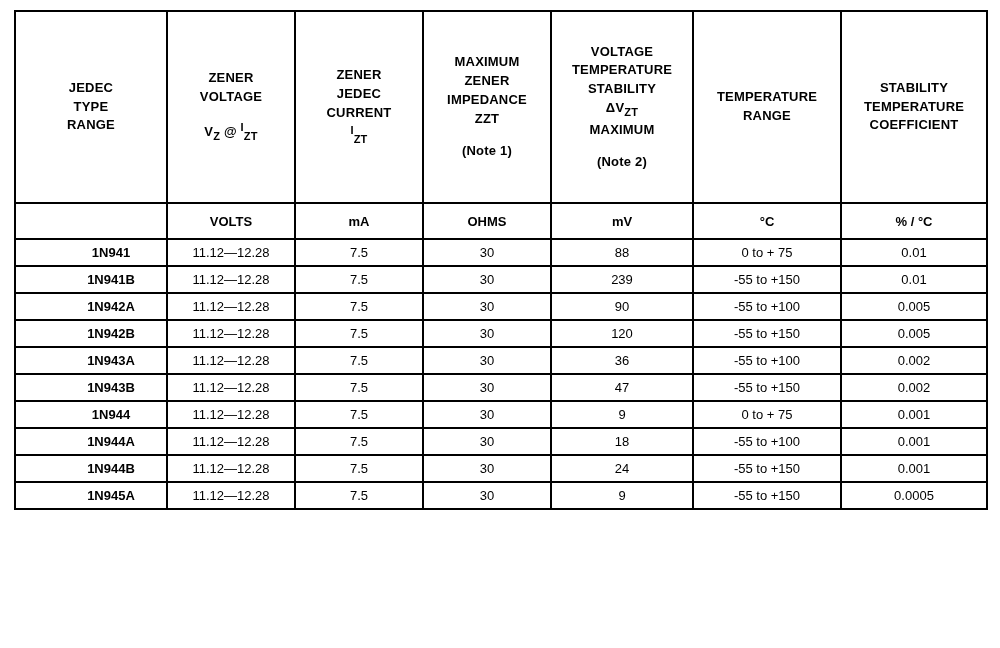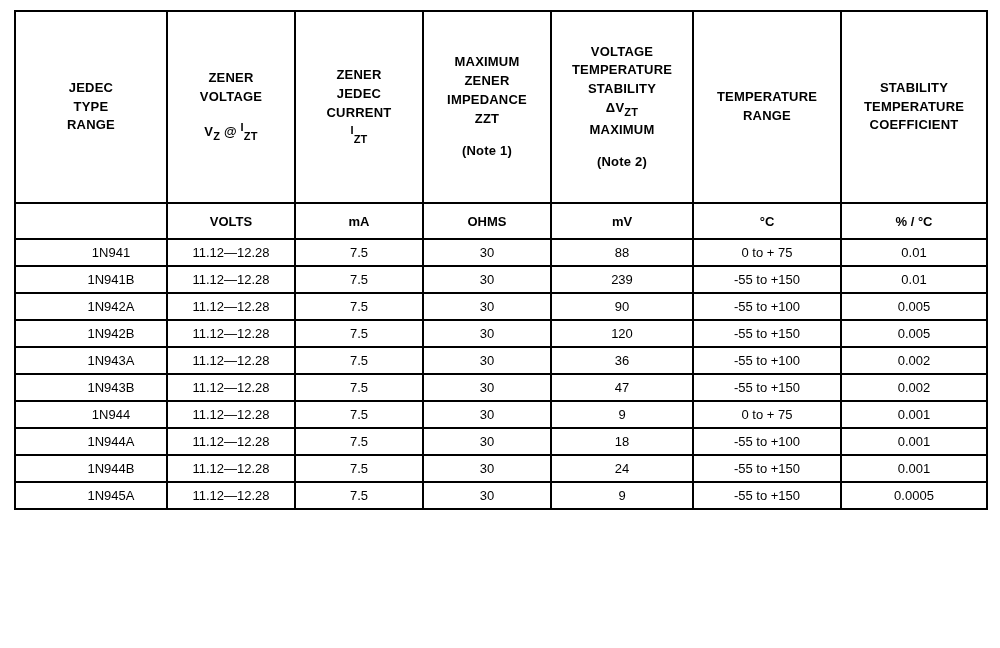--- a/index.html
+++ b/index.html
@@ -81,21 +81,21 @@
   }
   td.data {
     border-left: 2px solid #000;
     border-right: 2px solid #000;
     border-top: none;
     border-bottom: none;
     height: 25px;
     font-size: 13.5px;
   }
   td.data.type {
-    font-weight: normal;
+    font-weight: bold;
     padding-left: 40px;
   }
   tr.group-end td.data {
     border-bottom: 2px solid #000;
   }
   tr.group-start td.data {
     border-top: 2px solid #000;
   }
   .pad-top td { padding-top: 9px; }
   .pad-bot td { padding-bottom: 9px; }

